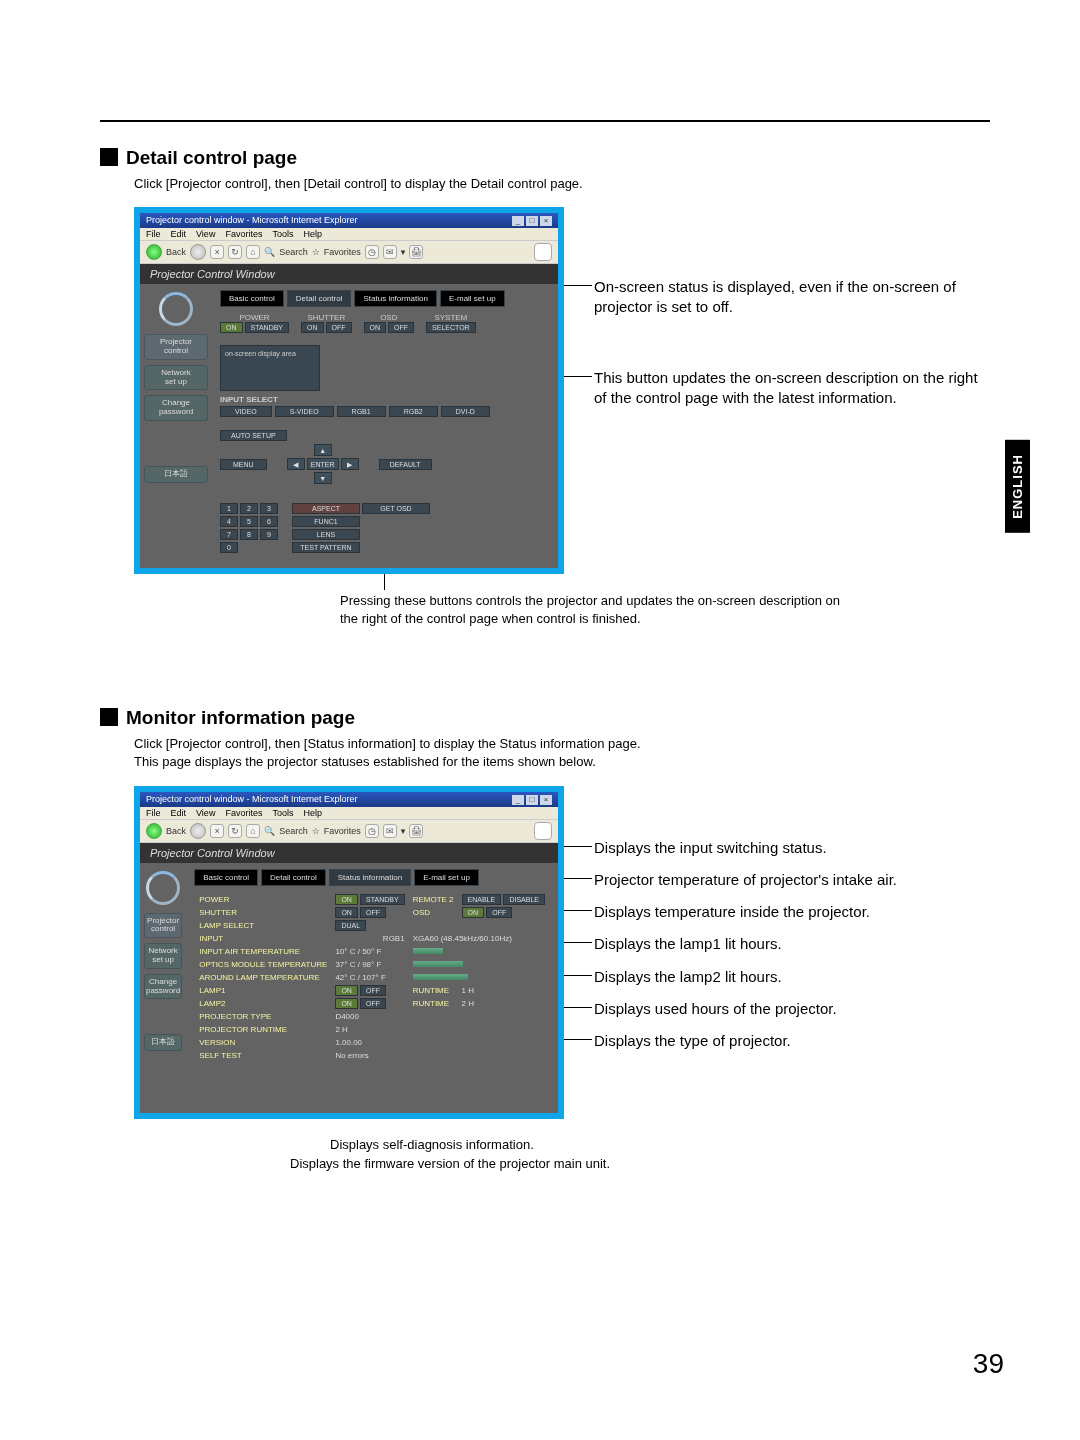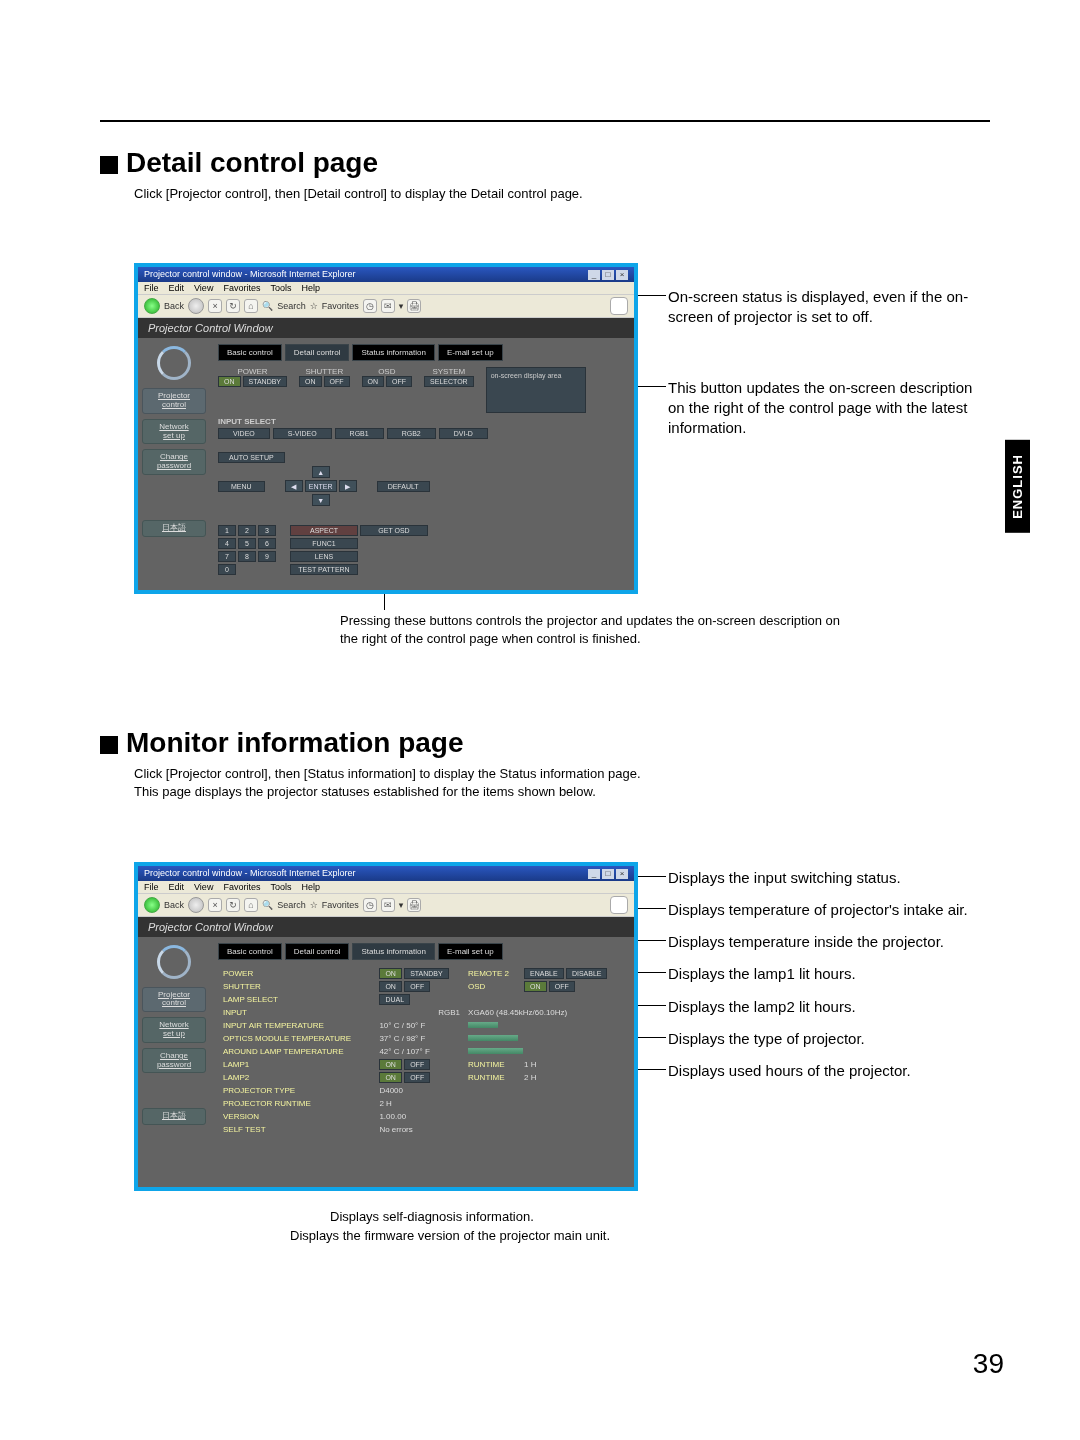--- a/index.html
+++ b/index.html
@@ -1,40 +1,40 @@
 <!DOCTYPE html>
 <html><head>
 <meta charset="utf-8">
 <style>
   * { margin:0; padding:0; box-sizing:border-box; }
   body { background:#fff; font-family:Arial,Helvetica,sans-serif; color:#000; }
   .page { width:1080px; height:1440px; margin:0 auto; position:relative; padding:120px 90px 60px 100px; }
   .hr { border-top:2px solid #000; margin-bottom:25px; }
-  .section-title { font-size:28px; font-weight:700; margin-bottom:6px; }
+  .section-title { font-size:19px; font-weight:700; margin-bottom:6px; }
   .bullet { display:inline-block; width:18px; height:18px; background:#000; margin-right:8px; vertical-align:-2px; }
   .intro { font-size:13px; margin-left:34px; margin-bottom:14px; line-height:1.4; }
   .figrow { display:flex; align-items:flex-start; margin-left:34px; }
-  .browser { width:504px; border:4px solid #0ea5e9; font-size:9px; color:#ccc;margin-top:46px; }
+  .browser { width:430px; border:6px solid #0ea5e9; font-size:9px; color:#ccc; }
   .titlebar { background:linear-gradient(#2a57c0,#1a3a88); color:#fff; padding:2px 6px; font-size:9px; display:flex; justify-content:space-between; }
   .winbtns span { display:inline-block; width:12px; height:10px; background:#cfd8e8; margin-left:2px; font-size:8px; text-align:center; color:#333; }
   .menubar { background:#ece9d8; color:#000; padding:1px 6px; font-size:9px; }
   .menubar span { margin-right:10px; }
   .toolbar { background:#ece9d8; padding:2px 6px; display:flex; align-items:center; gap:4px; border-top:1px solid #ccc; border-bottom:1px solid #ccc; }
   .tbtn { width:14px; height:14px; border:1px solid #aaa; border-radius:3px; background:#f4f4f0; font-size:9px; text-align:center; line-height:12px; color:#555; }
   .tb-go { width:16px; height:16px; border-radius:50%; background:radial-gradient(#8f8,#2a2); border:1px solid #4a4; }
   .tb-stop{ width:16px;height:16px;border-radius:50%;background:radial-gradient(#eee,#bbb);border:1px solid #999;}
   .tb-text{ font-size:9px; color:#333; }
   .logo-ie{width:18px;height:18px;border:1px solid #aaa;border-radius:4px;background:#fff;}
   .addr-end{flex:1;display:flex;justify-content:flex-end;}
   .pcw-header { background:#333; color:#ddd; font-style:italic; font-size:11px; padding:4px 10px; }
   .pcw-body { background:#636363; display:flex; min-height:250px; }
   .sidebar { width:72px; padding:6px 4px; font-size:8px; text-align:center; color:#ddd; }
   .logo-circle{width:34px;height:34px;margin:2px auto 8px;position:relative;}
   .logo-circle::before{content:"";position:absolute;inset:0;border:3px solid #a0b4c8;border-radius:50%;border-top-color:#8bb8e0;border-left-color:#c8d8e8;}
-  .sbtn { background:#566; border:1px solid #455; border-radius:3px; padding:3px 0; margin-bottom:5px; line-height:1.1;text-decoration:underline; }
+  .sbtn { background:#566; border:1px solid #455; border-radius:3px; padding:3px 0; margin-bottom:5px; line-height:1.1; }
   .sbtn.sel{background:#5c6970;border-color:#4a555c;}
   .main { flex:1; padding:6px 8px 10px; }
   .tabs { display:flex; gap:3px; margin-bottom:6px; }
   .tab { background:#000000; color:#ddd; font-size:8px; padding:3px 8px; border:1px solid #3a444a; }
   .tab.act{background:#2f3a42;}
   .row { display:flex; align-items:flex-start; gap:12px; margin-bottom:3px; flex-wrap:wrap;}
   .col { font-size:8px; color:#ddd;}
   .pair{ display:flex; gap:2px;}
   .b { background:#3a4750; color:#ddd; font-size:7px; padding:1px 5px; border:1px solid #2a333a; white-space:nowrap;}
   .b.on{background:#5b7a3a;}
@@ -338,26 +338,26 @@
                     <td class="hilite">SELF TEST</td>
                     <td colspan="3">No errors</td>
                   </tr>
             </tbody>
               </table>
           </div>
         </div>
       </div>
       <div class="annotations annotations2">
         <div class="anno">Displays the input switching status.</div>
-        <div class="anno">Displays temperature of projector's intake air.</div>
+        <div class="anno">Projector temperature of projector's intake air.</div>
         <div class="anno">Displays temperature inside the projector.</div>
         <div class="anno">Displays the lamp1 lit hours.</div>
         <div class="anno">Displays the lamp2 lit hours.</div>
+        <div class="anno">Displays used hours of the projector.</div>
         <div class="anno">Displays the type of projector.</div>
-        <div class="anno">Displays used hours of the projector.</div>
       </div>
     </div>
     <div class="below2">
       <div>Displays self-diagnosis information.</div>
       <div style="padding-left:70px">Displays the firmware version of the projector main unit.</div>
     </div>
   </div>
 
   <div class="sidetab">ENGLISH</div>
   <div class="pagenum">39</div>

